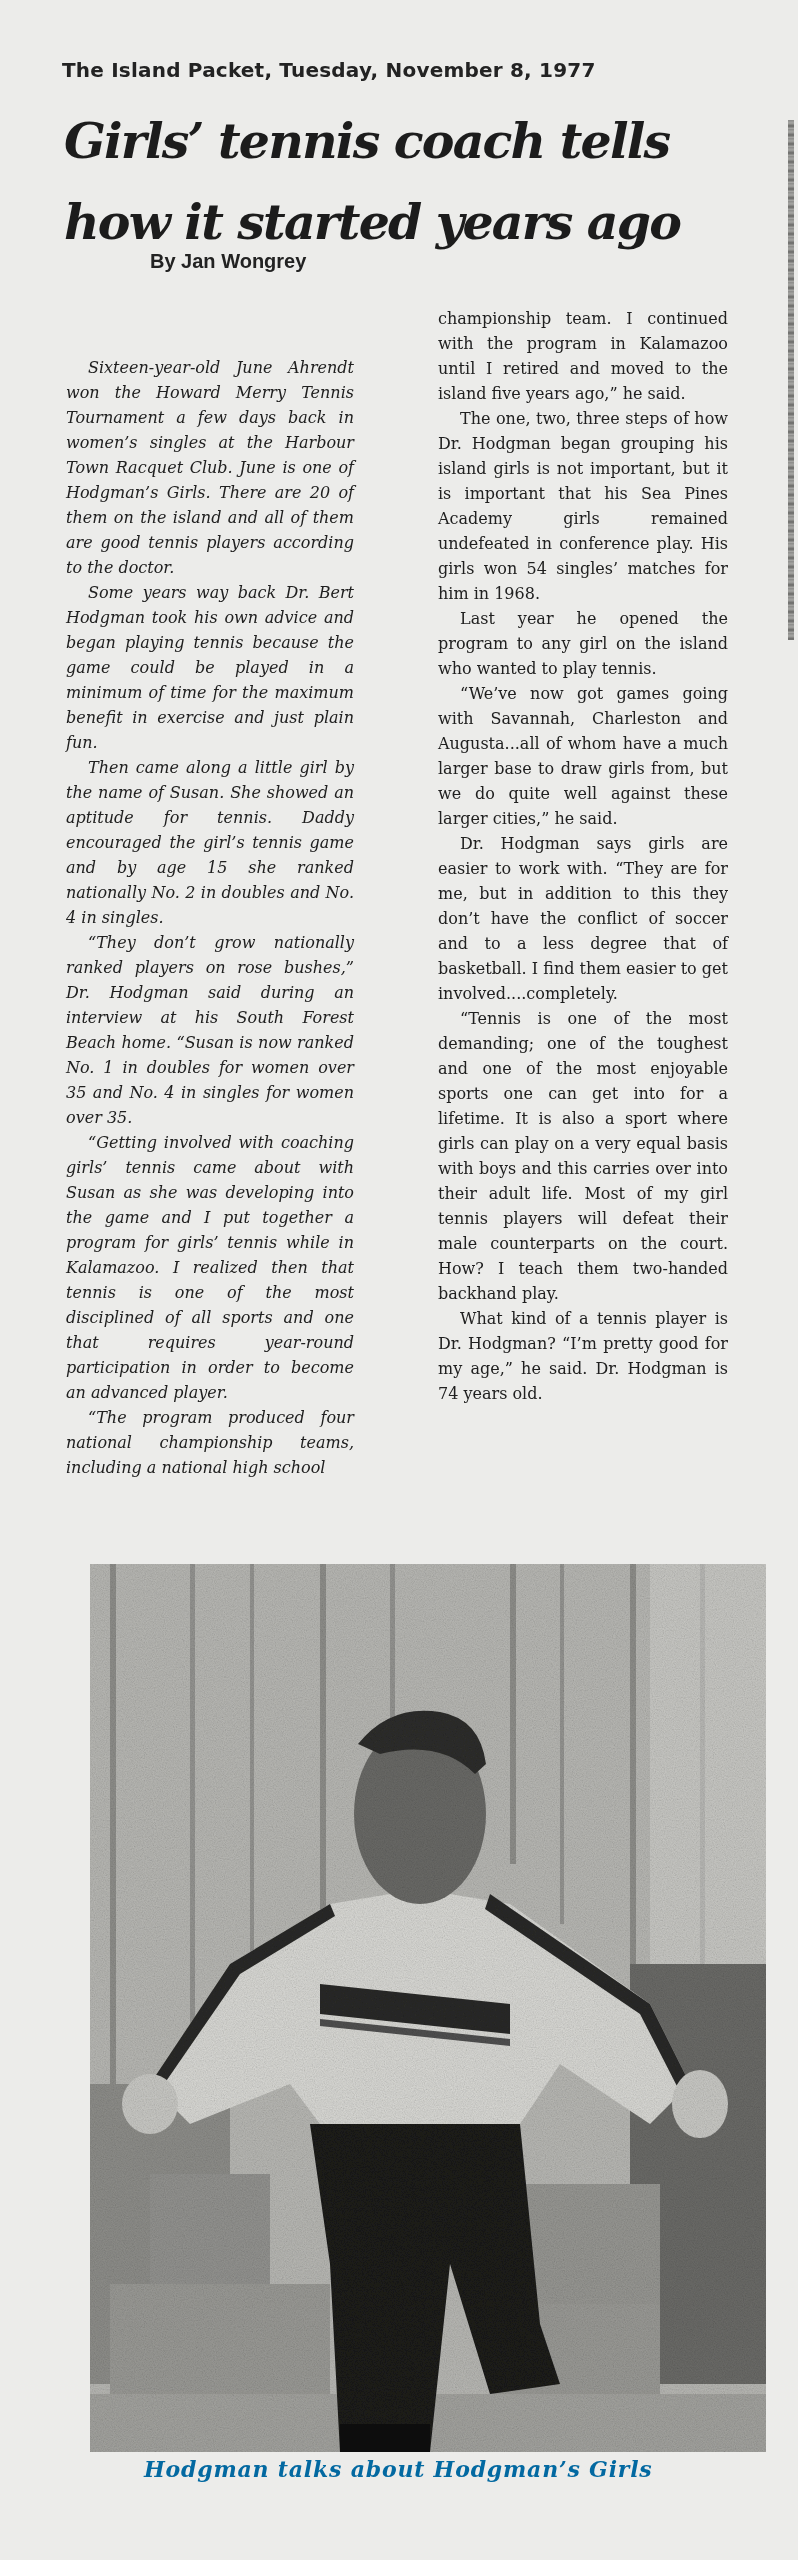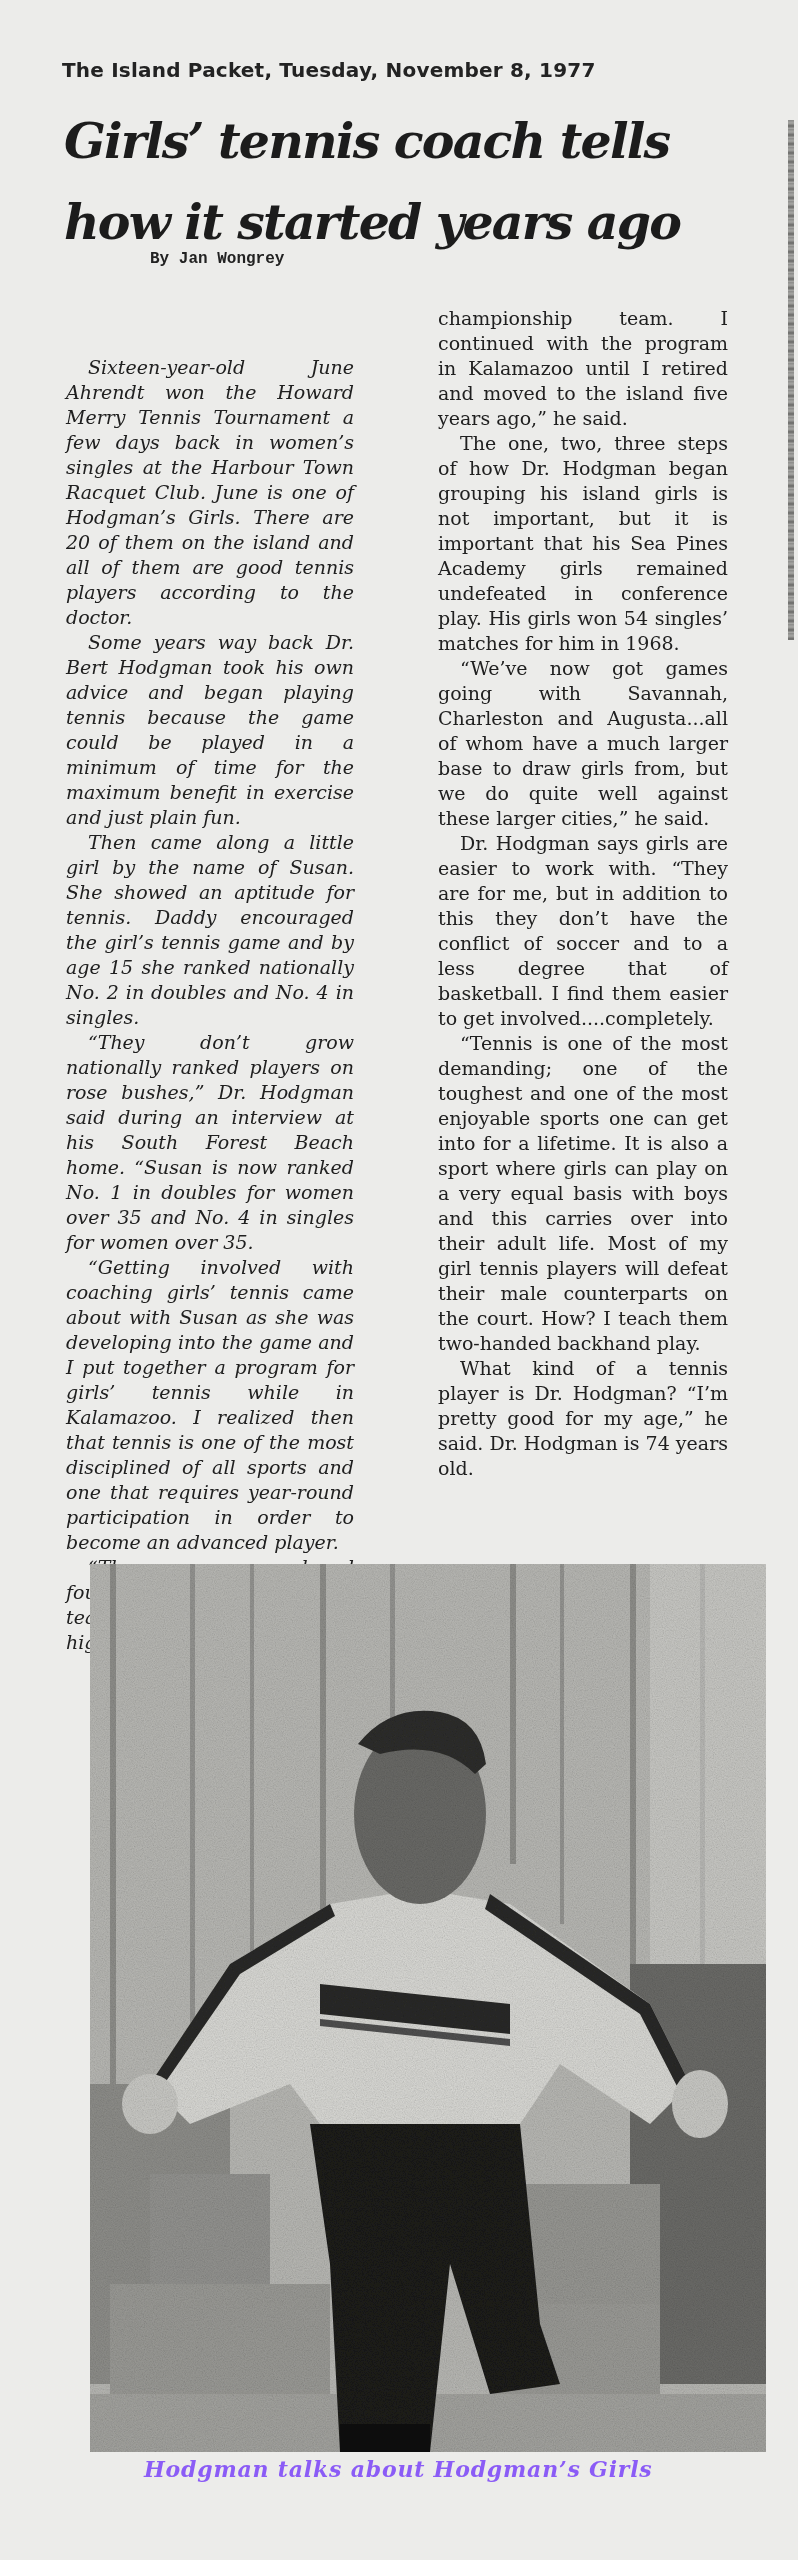--- a/index.html
+++ b/index.html
@@ -43,30 +43,30 @@
       letter-spacing: -1.8px;
       color: #1c1c1c;
       white-space: nowrap;
     }
     .headline.l1 { top: 112px; }
     .headline.l2 { top: 193px; text-align: center; }
     .byline {
       position: absolute;
       left: 150px;
       top: 250px;
-      font-family: Liberation Mono, monospace;
-      font-weight: bold;
-      font-size: 16px;
+      font-family: Liberation Sans, sans-serif;
+      font-weight: bold;
+      font-size: 20px;
       color: #222;
       text-align: center;
     }
     .column {
       position: absolute;
       font-family: "DejaVu Serif", serif;
-      font-size: 19px;
+      font-size: 16px;
       line-height: 25px;
       color: #202020;
       text-align: justify;
     }
     .col-left {
       left: 66px;
       top: 355px;
       width: 288px;
       font-style: italic;
     }
@@ -96,21 +96,21 @@
     }
     .caption {
       position: absolute;
       left: 144px;
       top: 2456px;
       font-family: "DejaVu Serif", serif;
       font-weight: bold;
       font-style: italic;
       font-size: 22px;
       letter-spacing: 0.8px;
-      color: #8b5cf6;
+      color: #0369a1;
       white-space: nowrap;
     }
   </style>
 </head>
 <body>
 
 <div class="edge-strip"></div>
 
 <div class="dateline">The Island Packet, Tuesday, November 8, 1977</div>
 
@@ -124,20 +124,21 @@
   <p>Some years way back Dr. Bert Hodgman took his own advice and began playing tennis because the game could be played in a minimum of time for the maximum benefit in exercise and just plain fun.</p>
   <p>Then came along a little girl by the name of Susan. She showed an aptitude for tennis. Daddy encouraged the girl’s tennis game and by age 15 she ranked nationally No. 2 in doubles and No. 4 in singles.</p>
   <p>“They don’t grow nationally ranked players on rose bushes,” Dr. Hodgman said during an interview at his South Forest Beach home. “Susan is now ranked No. 1 in doubles for women over 35 and No. 4 in singles for women over 35.</p>
   <p>“Getting involved with coaching girls’ tennis came about with Susan as she was developing into the game and I put together a program for girls’ tennis while in Kalamazoo. I realized then that tennis is one of the most disciplined of all sports and one that requires year-round participation in order to become an advanced player.</p>
   <p>“The program produced four national championship teams, including a national high school</p>
 </div>
 
 <div class="column col-right">
   <p class="cont">championship team. I continued with the program in Kalamazoo until I retired and moved to the island five years ago,” he said.</p>
   <p>The one, two, three steps of how Dr. Hodgman began grouping his island girls is not important, but it is important that his Sea Pines Academy girls remained undefeated in conference play. His girls won 54 singles’ matches for him in 1968.</p>
+  <p>Last year he opened the program to any girl on the island who wanted to play tennis.</p>
   <p>“We’ve now got games going with Savannah, Charleston and Augusta...all of whom have a much larger base to draw girls from, but we do quite well against these larger cities,” he said.</p>
   <p>Dr. Hodgman says girls are easier to work with. “They are for me, but in addition to this they don’t have the conflict of soccer and to a less degree that of basketball. I find them easier to get involved....completely.</p>
   <p>“Tennis is one of the most demanding; one of the toughest and one of the most enjoyable sports one can get into for a lifetime. It is also a sport where girls can play on a very equal basis with boys and this carries over into their adult life. Most of my girl tennis players will defeat their male counterparts on the court. How? I teach them two-handed backhand play.</p>
   <p>What kind of a tennis player is Dr. Hodgman? “I’m pretty good for my age,” he said. Dr. Hodgman is 74 years old.</p>
 </div>
 
 <div class="photo" title="man seated in armchair wearing striped sweater in front of curtains">
   <svg width="676" height="888" viewBox="0 0 676 888" xmlns="http://www.w3.org/2000/svg">
     <defs>
       <filter id="grain" x="0" y="0" width="100%" height="100%">

